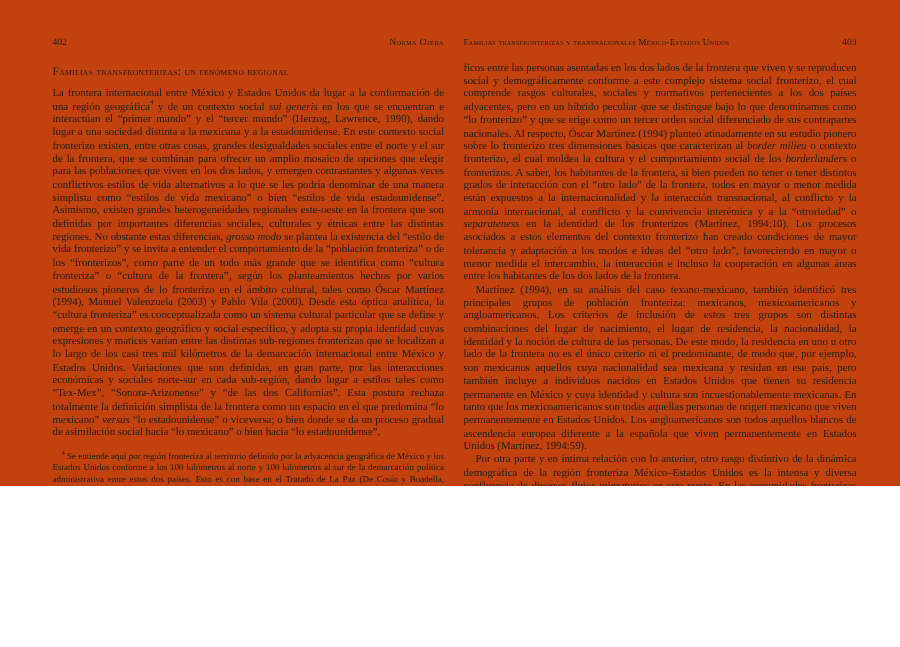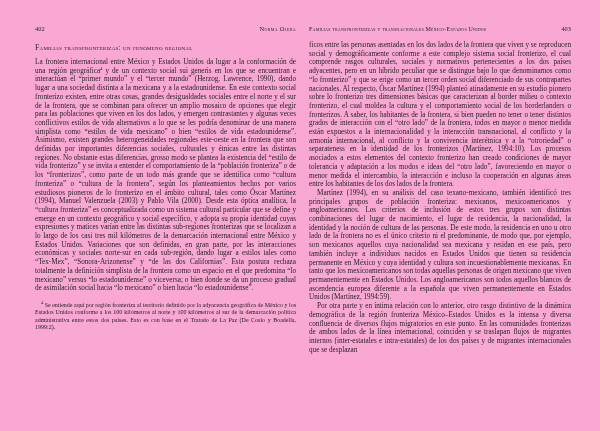--- a/index.html
+++ b/index.html
@@ -1,19 +1,19 @@
 <!DOCTYPE html>
 <html lang="es"><head>
 <meta charset="utf-8">
 <style>
   html,body{margin:0;padding:0;}
   .sheet{
     position:relative;
-    width:600px;height:431px;
-    background:#f9a8d4;
+    width:600px;height:324px;
+    background:#c2410c;
     color:#1f1f1f;
     font-family:"Liberation Serif","DejaVu Serif",serif;
     overflow:hidden;
   }
   .page{position:absolute;top:25px;}
   .page.left{left:35px;width:261px;}
   .page.right{left:309px;width:262px;}
   .pagehead{
     display:flex;justify-content:space-between;align-items:baseline;
     font-size:6.4px;line-height:7px;
@@ -34,21 +34,21 @@
   }
   .body{
     margin-top:6px;
     font-size:7.2px;
     line-height:8.7px;
     text-align:justify;
   }
   .page.right .body{margin-top:8px;}
   p.para{margin:0;}
   p.para.indent{text-indent:8px;}
-  .it{}
+  .it{font-style:italic;}
   .body sup{font-size:4.6px;line-height:0;vertical-align:super;}
   .footnote{
     margin-top:9px;
     font-size:6px;
     line-height:7.4px;
     text-align:justify;
     text-indent:6px;
   }
   .footnote sup{font-size:4.4px;line-height:0;vertical-align:super;}
 </style>

